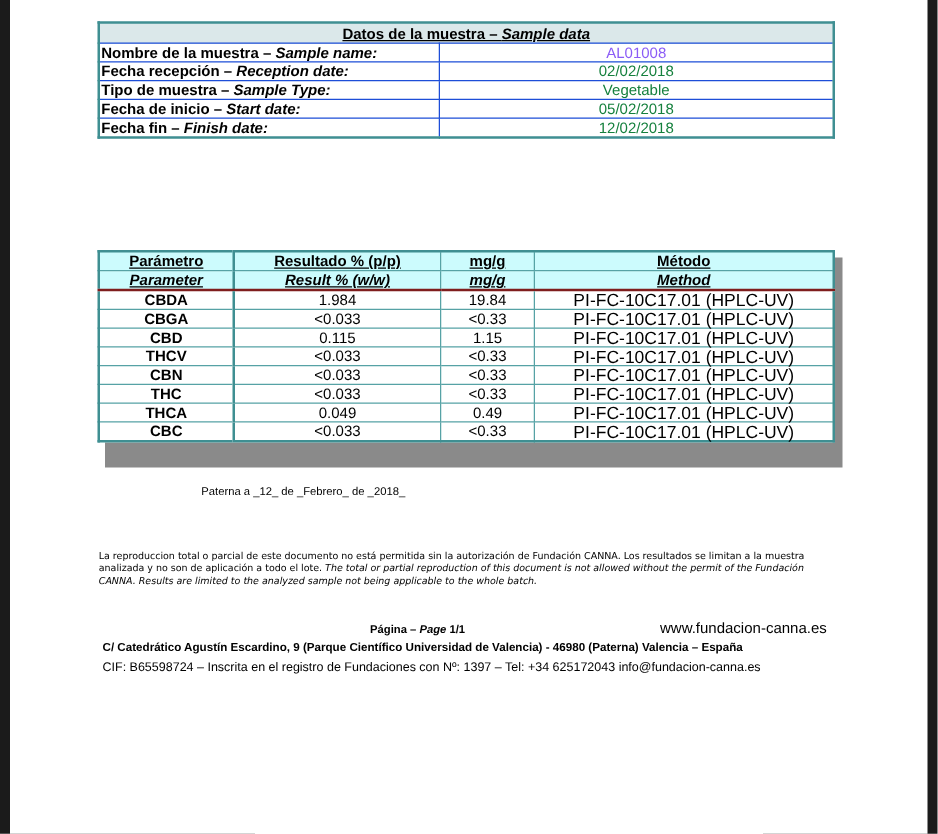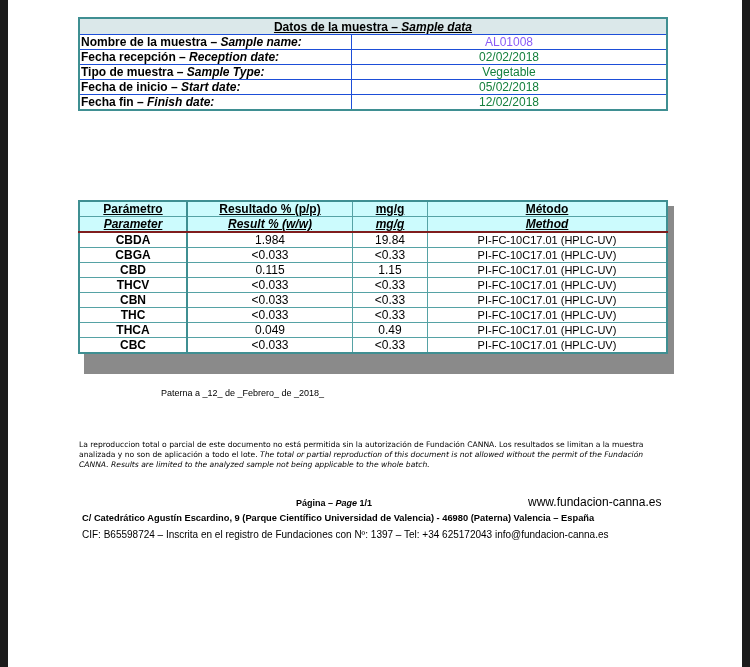--- a/index.html
+++ b/index.html
@@ -29,21 +29,21 @@
     }
     .results {
       position: relative; width: 590px; border: 2px solid #3f8f92; border-collapse: collapse; font-size: 12px; background: #fff;
     }
     .results td { border: 1px solid #56a2a5; text-align: center; height: 14px; line-height: 14px; padding: 0; }
     .results .hdr td { background: #ccfbfd; font-weight: bold; text-decoration: underline; }
     .results .hdr2 td { font-style: italic; border-bottom: 2px solid #7f1d1d; }
     .results .p { font-weight: bold; width: 106px; }
     .results .r { width: 164px; }
     .results .m { width: 74px; }
-    .results .meth { font-size: 11px; }
+    .results .meth { font-size: 14px; }
     .results .p-col { border-right: 2px solid #3f8f92; }
 
     .place { position: absolute; left: 153px; top: 388px; font-size: 9px; }
     .disclaimer {
       position: absolute; left: 71px; top: 440px; width: 595px; font-family: "DejaVu Sans", sans-serif;
       font-size: 7.6px; line-height: 10px;
     }
     .pageno { position: absolute; left: 288px; top: 498px; font-size: 9px; font-weight: bold; }
     .web { position: absolute; left: 520px; top: 495px; font-size: 12px; }
     .addr { position: absolute; left: 74px; top: 513px; font-size: 9.3px; font-weight: bold; }

